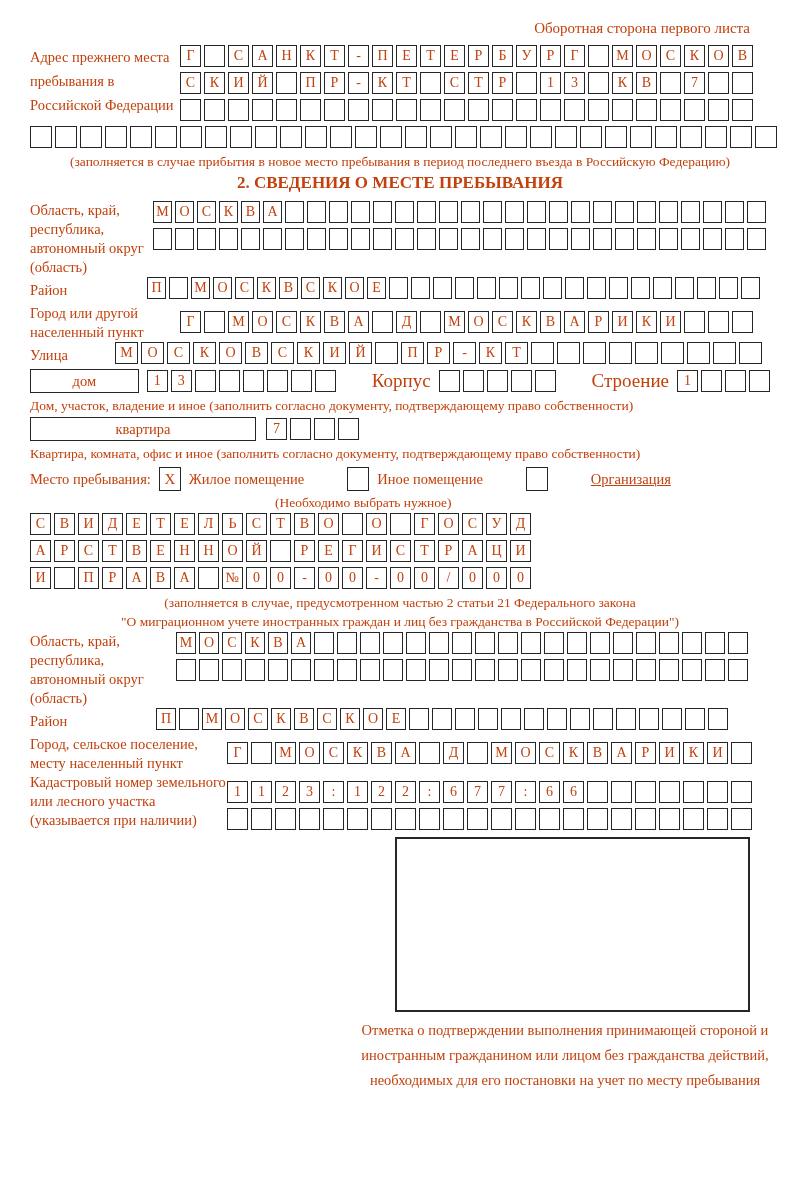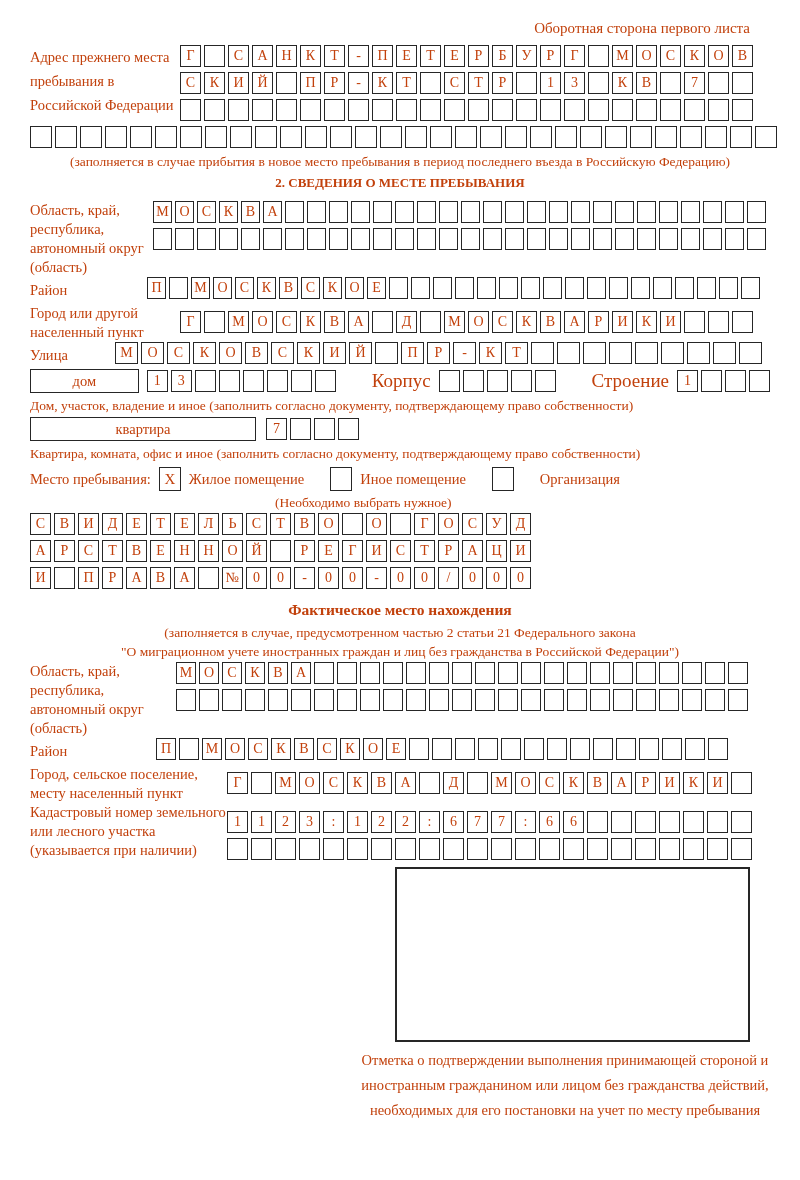--- a/index.html
+++ b/index.html
@@ -25,38 +25,38 @@
   }
   .cw19 .cell{width:19px;}
   .cw20 .cell{width:20px;}
   .cw22 .cell{width:22px;}
   .cw23 .cell{width:23px;}
 
   .w150{width:150px;} .w123{width:123px;} .w117{width:117px;} .w85{width:85px;}
   .w218{width:218px;} .w146{width:146px;} .w126{width:126px;} .w197{width:197px;}
 
   .note{font-size:13.5px;text-align:center;margin:0 0 2px 0;line-height:17px;}
-  .sec-title{font-size:13px;font-weight:bold;text-align:center;margin:3px 0 8px 0;line-height:20px;}
+  .sec-title{font-size:17px;font-weight:bold;text-align:center;margin:3px 0 8px 0;line-height:20px;}
   .sub-title{font-size:15.5px;font-weight:bold;text-align:center;margin:6px 0 4px 0;line-height:20px;}
 
   .dom-row{display:flex;align-items:center;gap:8px;margin-bottom:4px;}
   .wide-box{
     box-sizing:border-box;border:1.5px solid #262626;height:24px;
     display:flex;align-items:center;justify-content:center;font-size:14.5px;background:#fff;
   }
   .inline-label{font-size:19px;white-space:nowrap;margin-left:28px;}
 
   .apt-row{display:flex;align-items:center;gap:10px;margin-bottom:4px;margin-top:3px;}
 
   .stay-row{display:flex;align-items:center;font-size:14.5px;margin:5px 0 3px 0;}
   .checkbox{
     box-sizing:border-box;width:22px;height:24px;border:1.5px solid #262626;
     display:flex;align-items:center;justify-content:center;font-size:15px;background:#fff;
   }
-  .stay-row .gap-s{margin-left:8px;} .stay-row .gap-m{margin-left:26px;}
+  .stay-row .gap-s{margin-left:8px;} .stay-row .gap-m{margin-left:43px;text-decoration:underline;}
   .stay-note{font-size:13.5px;margin-left:245px;line-height:17px;margin-bottom:2px;}
 
   .mt7{margin-top:7px;} .mt8{margin-top:8px;}
 
   .stamp-box{
     box-sizing:border-box;margin-left:365px;width:355px;height:175px;
     border:2px solid #262626;background:#fff;margin-top:2px;
   }
   .stamp-caption{
     margin-left:325px;width:420px;text-align:center;
@@ -469,21 +469,20 @@
           <span class="cell">0</span>
           <span class="cell">0</span>
           <span class="cell">/</span>
           <span class="cell">0</span>
           <span class="cell">0</span>
           <span class="cell">0</span>
         </div>
     </div>
   </div>
 
-  <div class="sub-title">Фактическое место нахождения</div>
   <div class="note">(заполняется в случае, предусмотренном частью 2 статьи 21 Федерального закона</div>
   <div class="note">"О миграционном учете иностранных граждан и лиц без гражданства в Российской Федерации")</div>
 
   <div class="field">
     <div class="label w146">Область, край, республика, автономный округ (область)</div>
     <div class="rows">
       <div class="cellrow cw20">
           <span class="cell">М</span>
           <span class="cell">О</span>
           <span class="cell">С</span>

